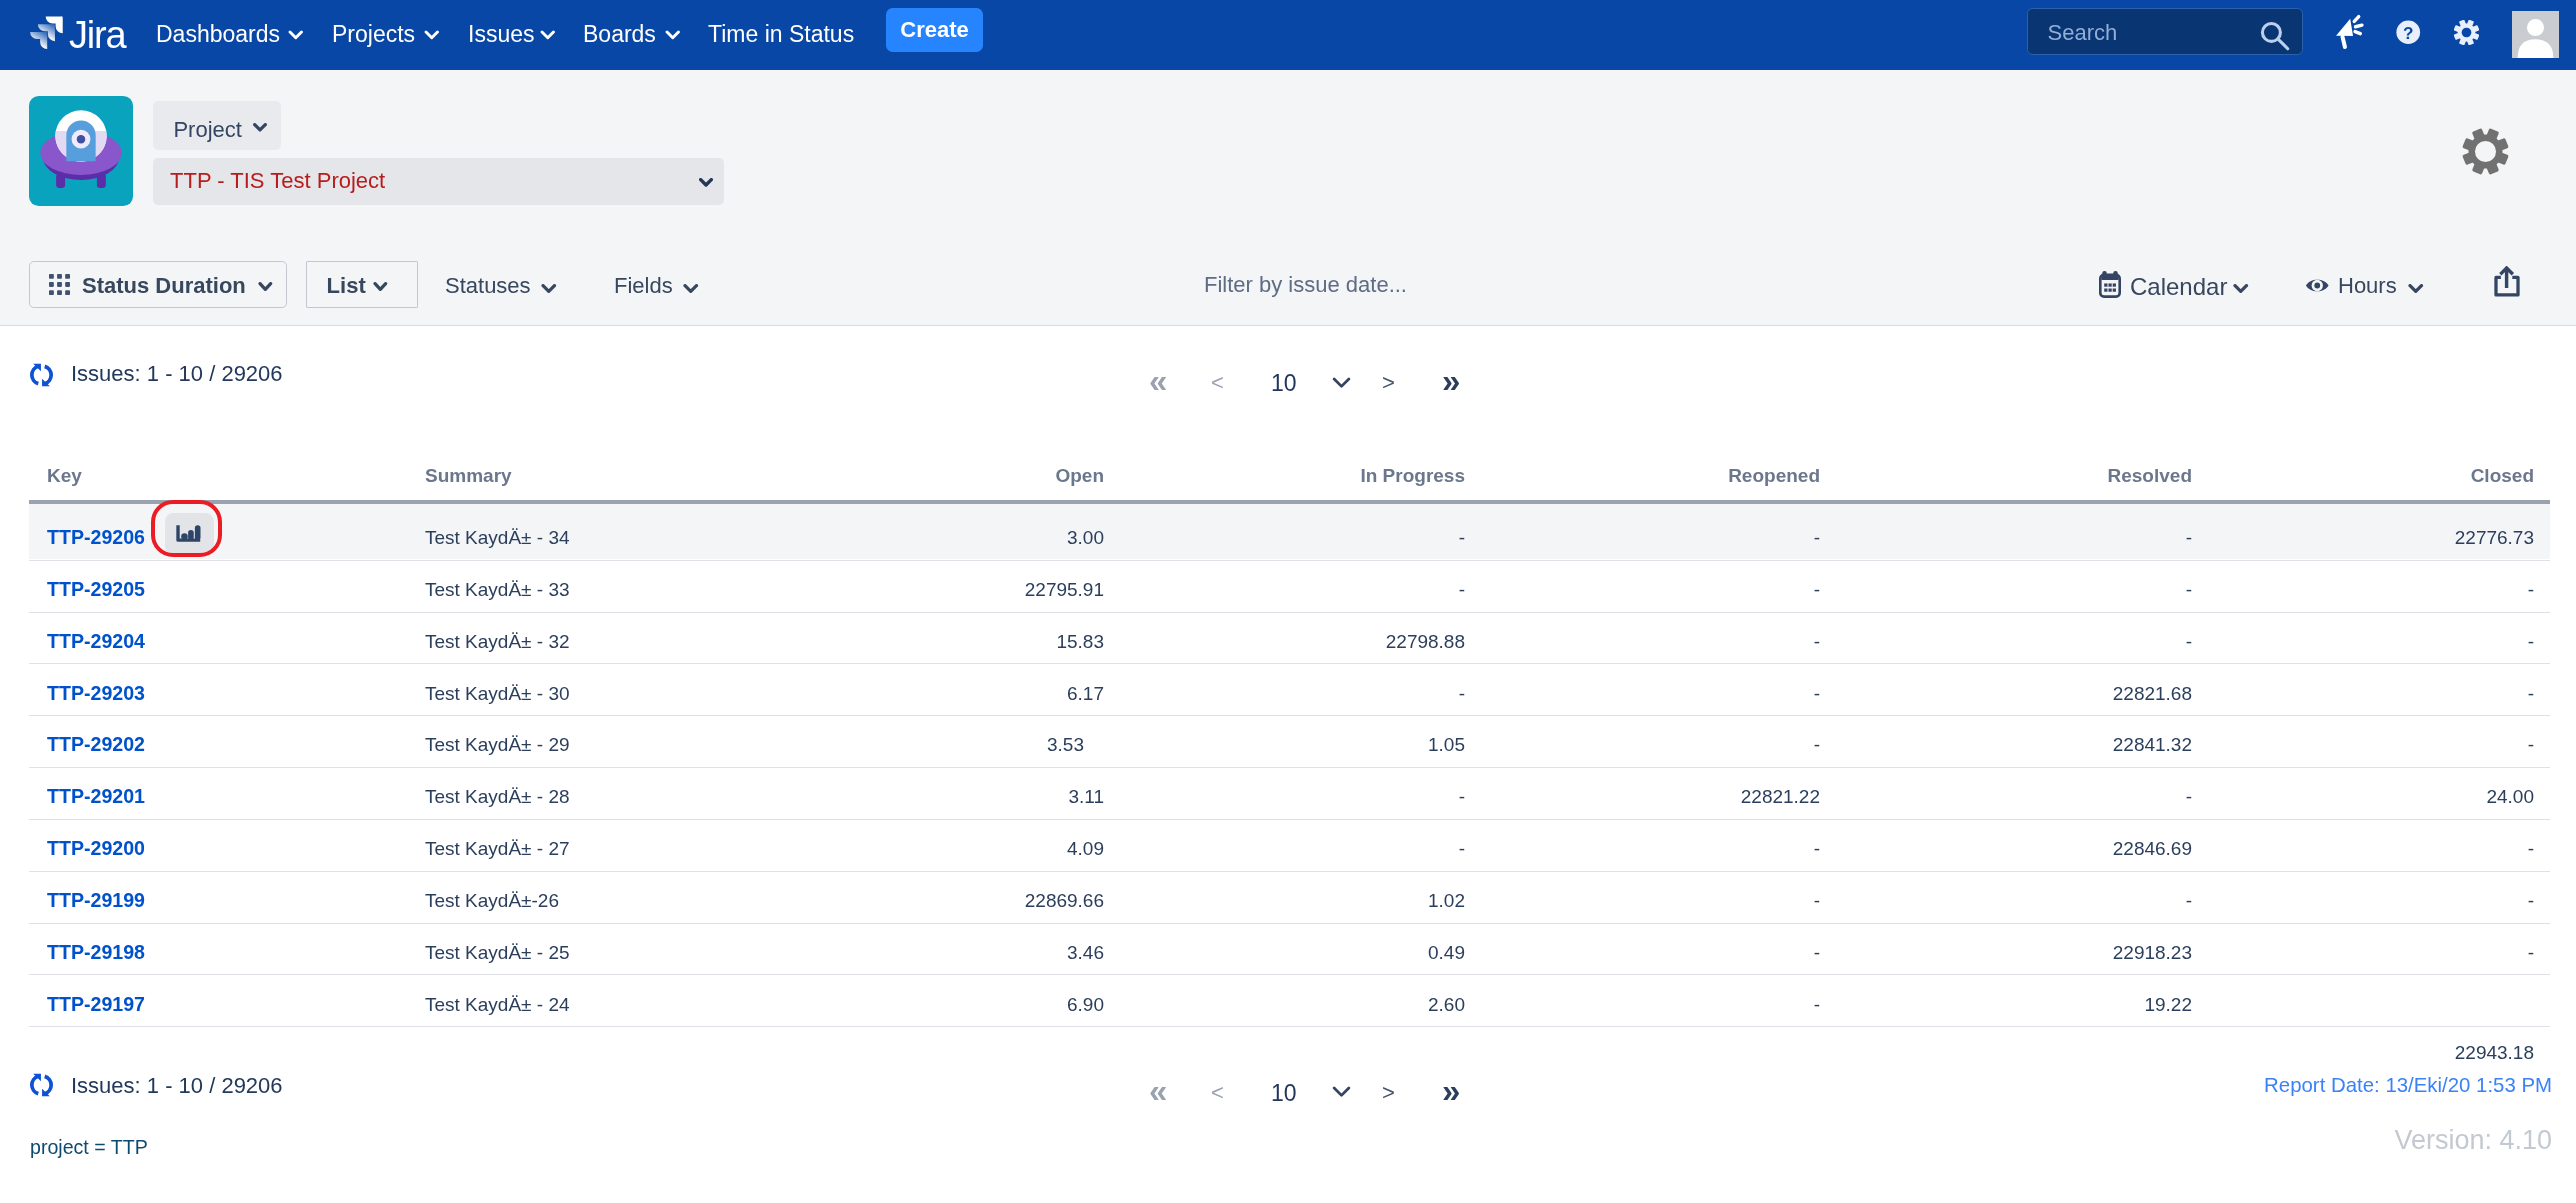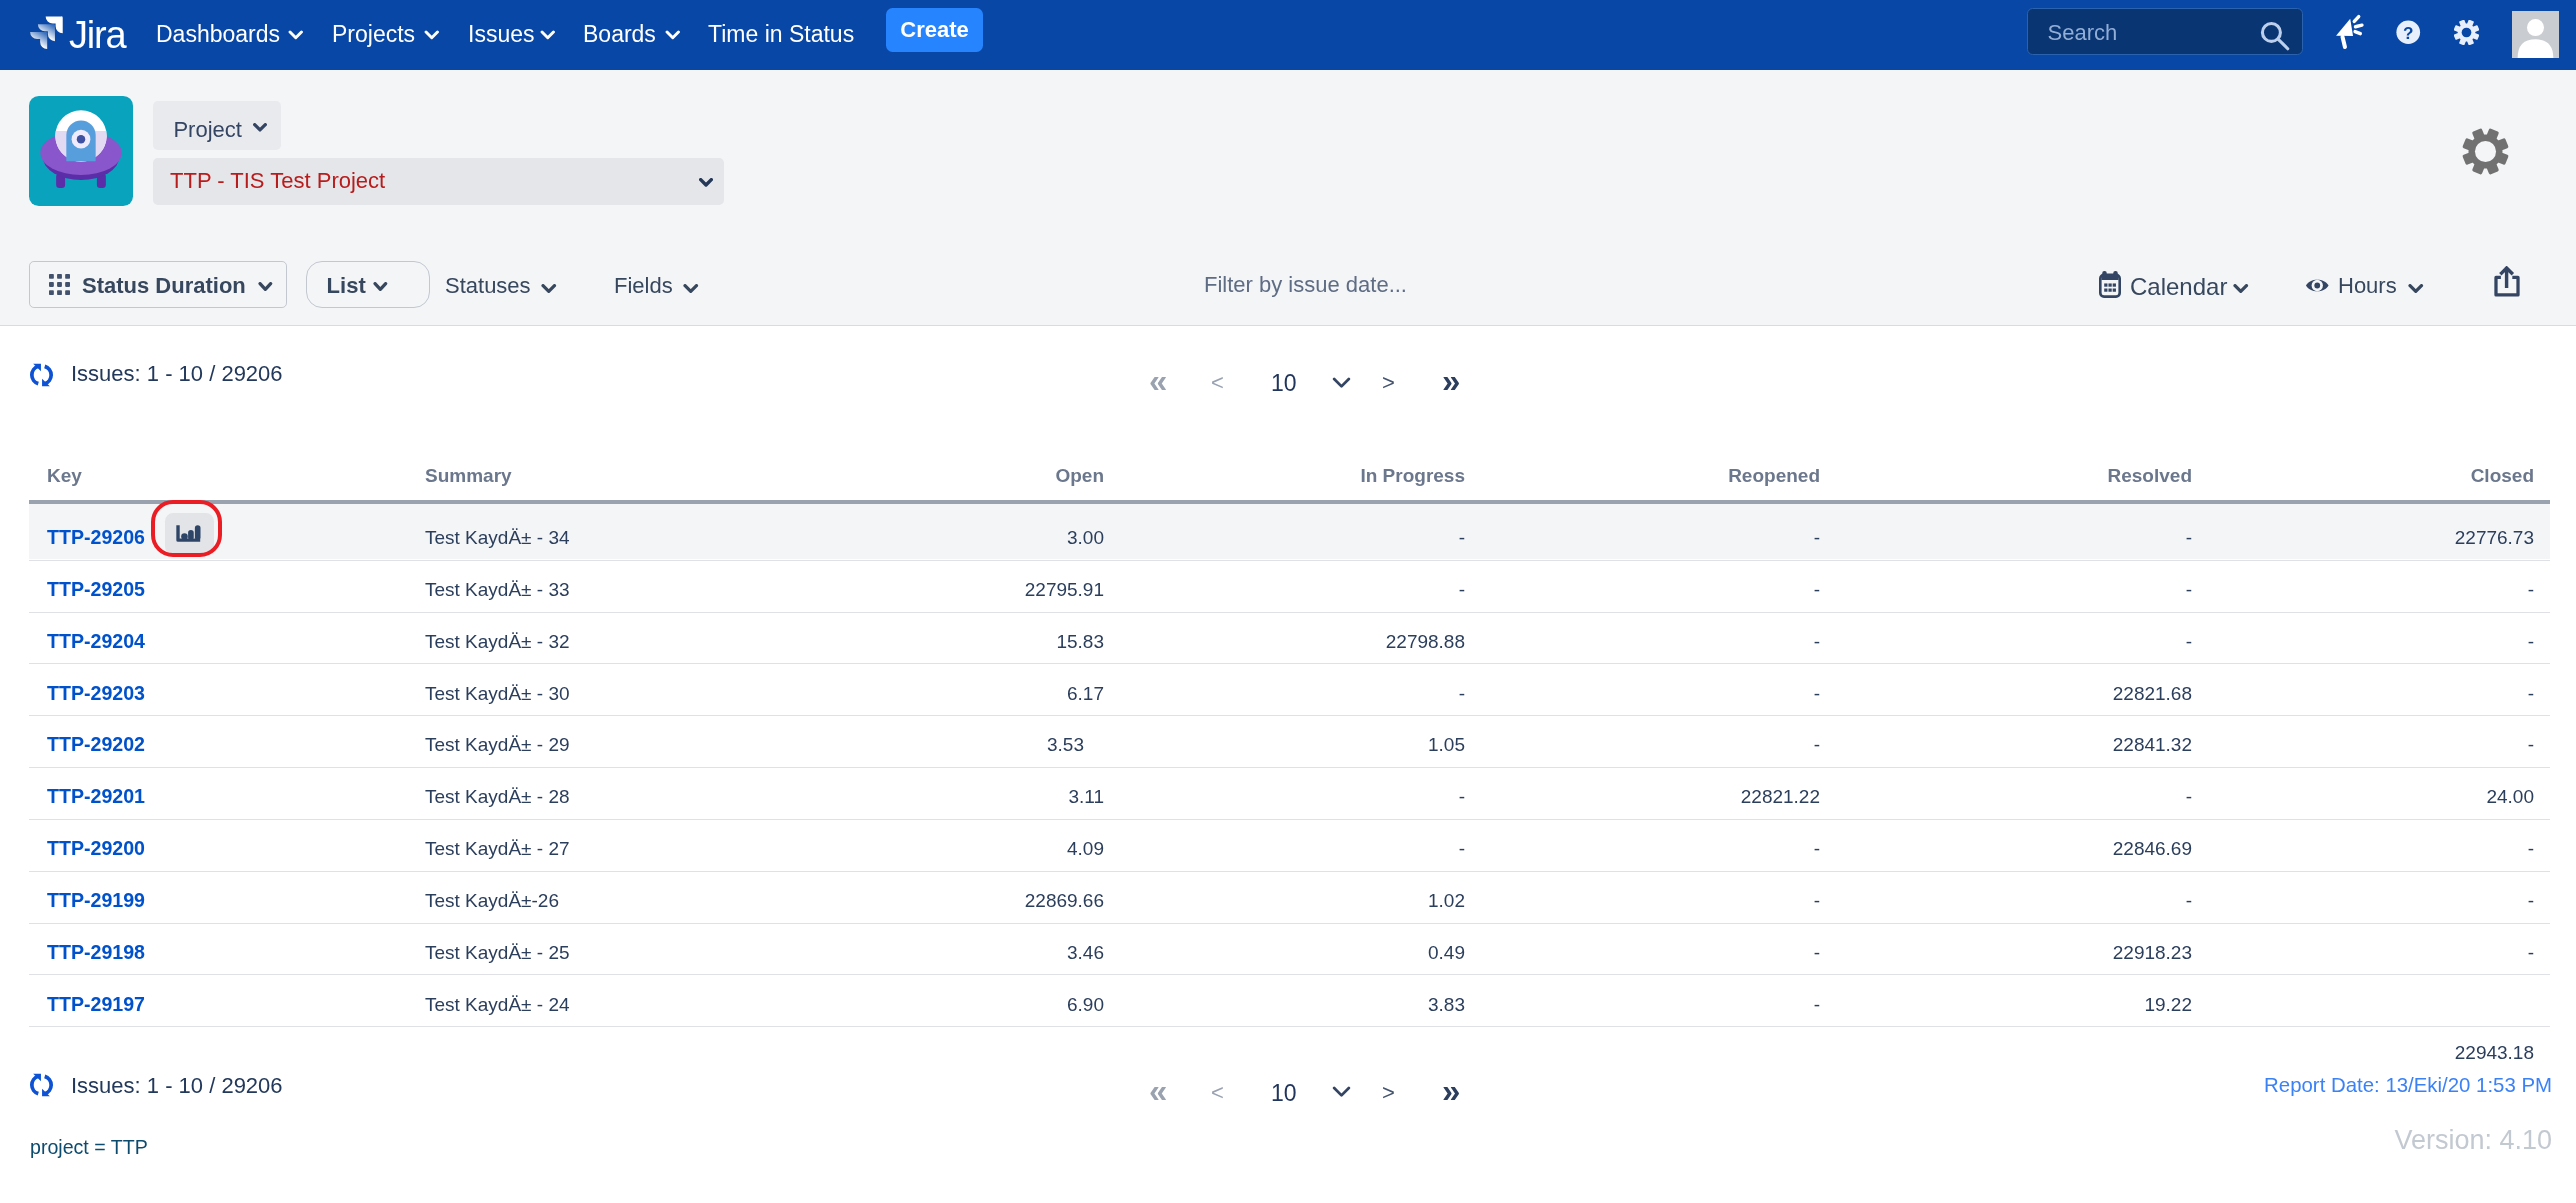--- a/index.html
+++ b/index.html
@@ -167,21 +167,21 @@
       <rect x="0" y="20" width="6" height="6" rx="1"></rect>
         <rect x="10" y="20" width="6" height="6" rx="1"></rect>
         <rect x="20" y="20" width="6" height="6" rx="1"></rect>
     </g>
   </svg>
   <div style="position:absolute;left:52px;top:10.6px;font-size:22px;font-weight:bold;color:#37475e;">Status Duration</div>
   <svg style="position:absolute;right:13px;top:20.4px" width="14.7" height="9.8" viewBox="0 0 18 12">
       <path d="M2.5 2l6.5 7 6.5-7" fill="none" stroke="#37475e" stroke-width="4" stroke-linecap="round" stroke-linejoin="round"></path>
     </svg>
 </div>
-<div class="abs" style="left:306px;top:261px;width:124px;height:47px;border:1.6px solid #c3c7cf;border-radius:16px;">
+<div class="abs" style="left:306px;top:261px;width:112px;height:47px;border:1.6px solid #c3c7cf;border-radius:1px;">
   <div style="position:absolute;left:19.6px;top:10.6px;font-size:22px;font-weight:bold;color:#37475e;">List</div>
   <svg style="position:absolute;left:66px;top:20.4px" width="14.7" height="9.8" viewBox="0 0 18 12">
       <path d="M2.5 2l6.5 7 6.5-7" fill="none" stroke="#37475e" stroke-width="4" stroke-linecap="round" stroke-linejoin="round"></path>
     </svg>
 </div>
 <div class="abs" style="left:445px;top:273px;font-size:22px;color:#37475e;">Statuses</div>
 <svg class="abs" style="left:541px;top:284px" width="15.5" height="9.8" viewBox="0 0 19 12">
     <path d="M2.5 2l7 7 7-7" fill="none" stroke="#37475e" stroke-width="4" stroke-linecap="round" stroke-linejoin="round"></path>
   </svg>
 <div class="abs" style="left:614px;top:273px;font-size:22px;color:#37475e;">Fields</div>
@@ -319,21 +319,21 @@
 <div class="cell" style="left:425px;top:941px;">Test KaydÄ± - 25</div>
 <div class="cell r" style="left:940px;top:941px;width:164px;">3.46</div>
 <div class="cell r" style="left:1301px;top:941px;width:164px;">0.49</div>
 <div class="cell r" style="left:1656px;top:941px;width:164px;">-</div>
 <div class="cell r" style="left:2028px;top:941px;width:164px;">22918.23</div>
 <div class="cell r" style="left:2370px;top:941px;width:164px;">-</div>
 <div class="sep" style="top:974px;"></div>
 <div class="key" style="left:47px;top:993px;">TTP-29197</div>
 <div class="cell" style="left:425px;top:993px;">Test KaydÄ± - 24</div>
 <div class="cell r" style="left:940px;top:993px;width:164px;">6.90</div>
-<div class="cell r" style="left:1301px;top:993px;width:164px;">3.83</div>
+<div class="cell r" style="left:1301px;top:993px;width:164px;">2.60</div>
 <div class="cell r" style="left:1656px;top:993px;width:164px;">-</div>
 <div class="cell r" style="left:2028px;top:993px;width:164px;">19.22</div>
 <div class="cell r" style="left:2370px;top:993px;width:164px;margin-top:48px;">22943.18</div>
 <div class="sep" style="top:1026px;"></div>
 <div class="abs" style="left:165px;top:513px;width:49px;height:42px;background:#e2e4e8;border-radius:8.2px;">
   <svg style="position:absolute;left:11.4px;top:12.3px" width="25" height="19" viewBox="0 0 31 23">
     <path d="M2.5 0 V18.5 H30" fill="none" stroke="#2f4568" stroke-width="4.2" stroke-linejoin="round"></path>
     <circle cx="10.5" cy="14" r="4.1" fill="#2f4568"></circle>
     <rect x="15" y="6" width="7" height="12.5" rx="3.5" fill="#2f4568"></rect>
     <rect x="23.4" y="0" width="7" height="18.5" rx="3.5" fill="#2f4568"></rect>

